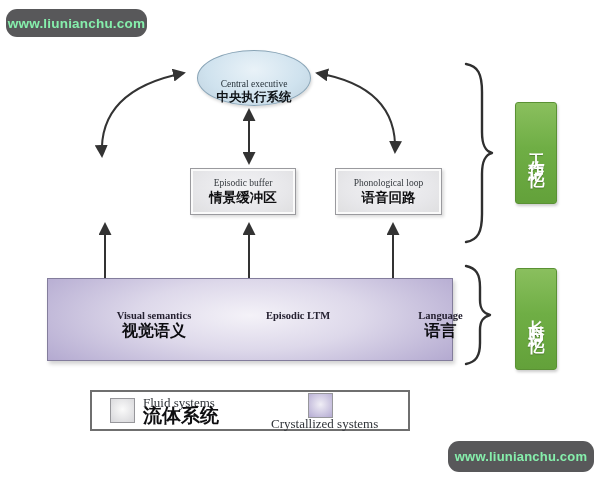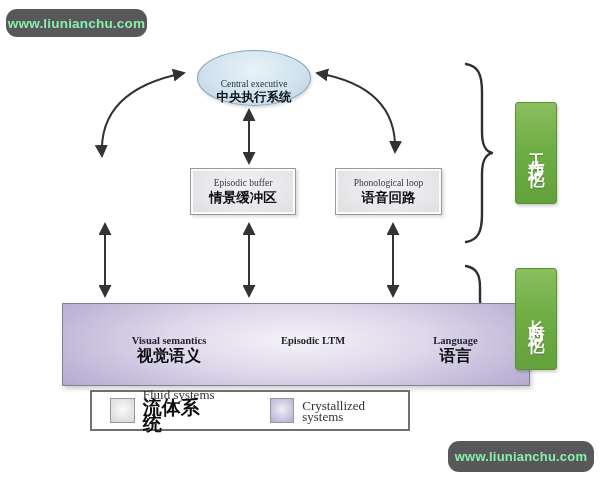--- a/index.html
+++ b/index.html
@@ -25,23 +25,23 @@
         background:radial-gradient(ellipse at 50% 40%, #f2f2f4 0%, #e7e7ea 60%, #dededf 100%);
         border:1px solid #9a9a9e;box-shadow:inset 0 0 0 2px #fafafa, 2px 2px 3px rgba(0,0,0,.15);
         display:flex;flex-direction:column;align-items:center;justify-content:center;}
   .b1{left:40px;width:142px;}
   .b2{left:190px;width:106px;}
   .b3{left:335px;width:107px;}
   .gbox .en{font-family:"Liberation Serif",serif;font-size:9.5px;color:#33383d;line-height:12px;}
   .gbox .zh{font-size:13.5px;font-weight:bold;color:#0e0e10;line-height:17px;}
 
   
-  .ltm{position:absolute;left:62px;top:278px;width:468px;height:83px;box-sizing:border-box;
+  .ltm{position:absolute;left:47px;top:278px;width:406px;height:83px;box-sizing:border-box;
        background:radial-gradient(ellipse 62% 95% at 50% 45%, #f4f2f8 0%, #ddd8ea 45%, #b3a9d0 100%);
-       border:1px solid #837d9c;box-shadow:2px 3px 4px rgba(0,0,0,.18);margin-top:25px;}
+       border:1px solid #837d9c;box-shadow:2px 3px 4px rgba(0,0,0,.18);}
   .ltm-item{position:absolute;top:30px;display:flex;flex-direction:column;align-items:center;}
   .ltm-item .en{font-family:"Liberation Serif",serif;font-size:10.5px;font-weight:600;color:#242030;line-height:13px;}
   .ltm-item .zh{font-size:16px;font-weight:bold;color:#0c0c10;line-height:18px;}
   .li1{left:50px;width:112px;}
   .li2{left:190px;width:120px;}
   .li3{left:345px;width:95px;}
 
   
   .green{position:absolute;left:515px;width:40px;height:100px;border-radius:3px;
          background:linear-gradient(180deg,#8abf5e 0%,#6fae45 45%,#63a13a 100%);
@@ -54,21 +54,21 @@
   
   .legend{position:absolute;left:90px;top:390px;width:320px;height:41px;box-sizing:border-box;
           border:2px solid #6f6f6f;background:#fff;display:flex;align-items:center;}
   .leg-item{display:flex;align-items:center;margin-left:18px;}
   .swatch{width:25px;height:25px;box-sizing:border-box;border:1px solid #97979b;margin-right:8px;}
   .sw-gray{background:radial-gradient(circle at 50% 45%, #fafafa 0%, #d8d8db 95%);}
   .sw-purple{background:radial-gradient(circle at 50% 45%, #f0eef6 0%, #b7aed4 95%);}
   .leg-text{display:flex;flex-direction:column;justify-content:center;}
   .leg-text .en{font-family:"Liberation Serif",serif;font-size:13px;color:#2f3338;line-height:11px;}
   .leg-text .zh{font-size:19px;font-weight:bold;color:#0e0e10;line-height:16px;}
-  .leg2{margin-left:52px;}
+  .leg2{margin-left:52px;flex-direction:column;}
 
   .overlay{position:absolute;left:0;top:0;width:600px;height:480px;pointer-events:none;}
 </style>
 </head>
 <body>
 
 <div class="stage">
 
   <div class="banner banner-top">
     <span>www.liunianchu.com</span>

